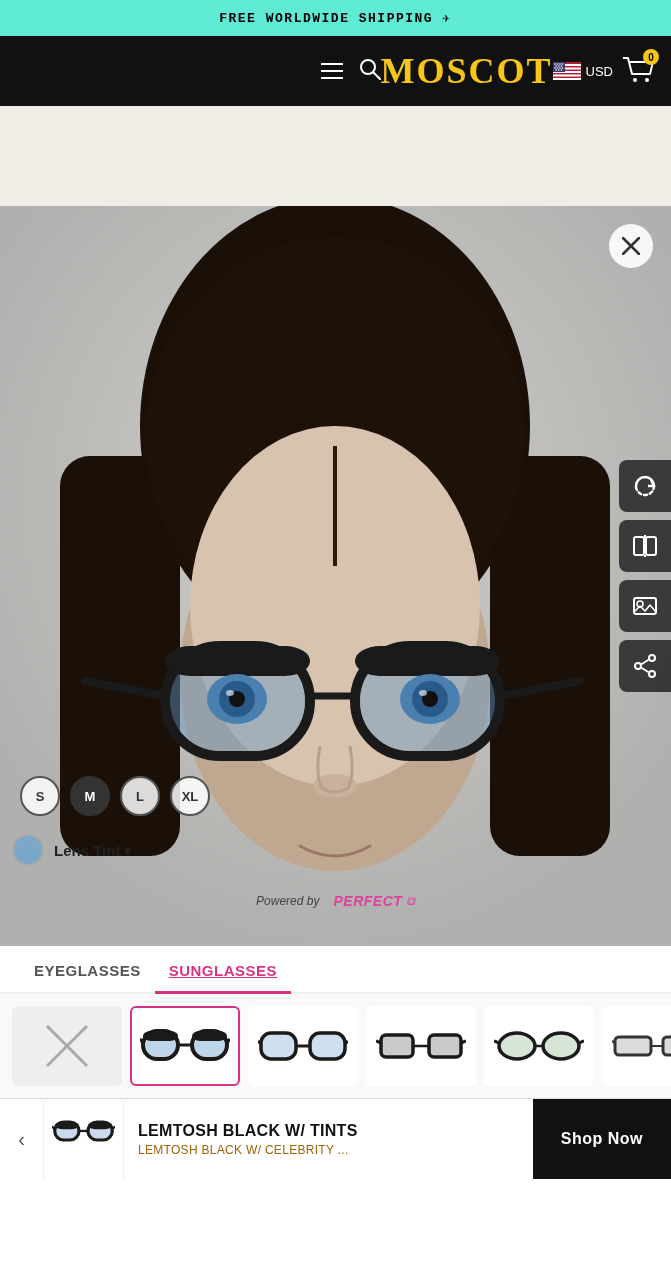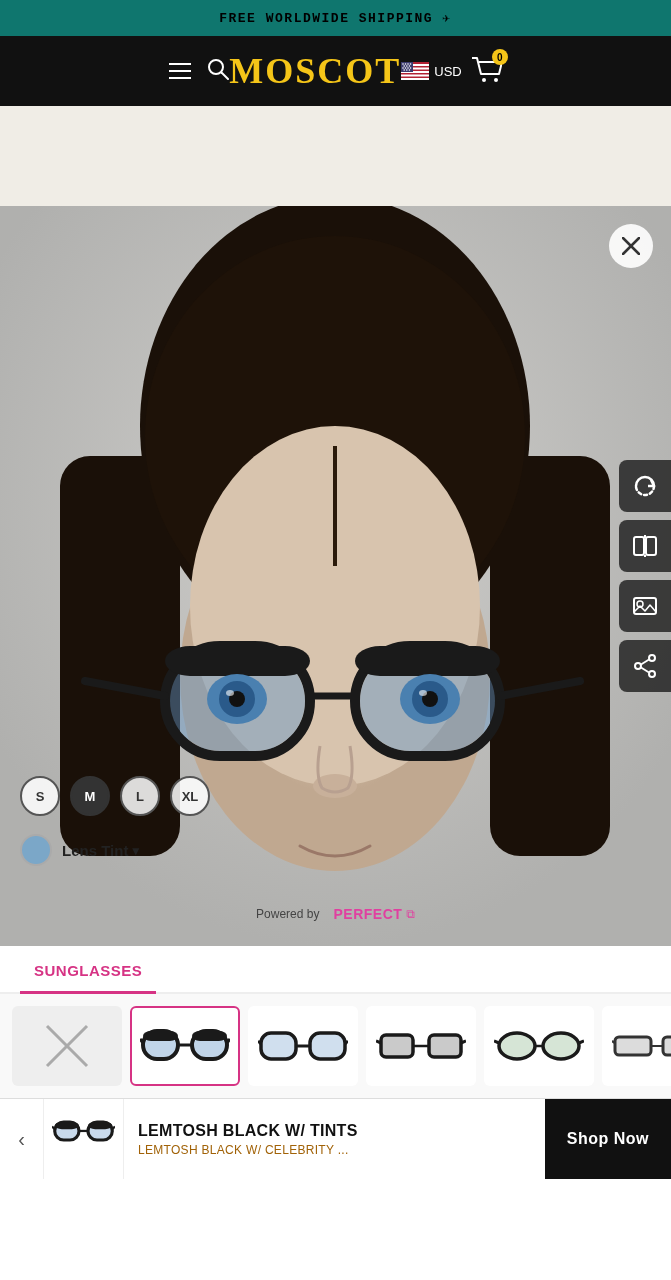--- a/index.html
+++ b/index.html
@@ -1,36 +1,36 @@
 <!DOCTYPE html>
 <html><head>
   <meta charset="utf-8">
   <meta name="viewport" content="width=671px">
   <style>
     * { margin: 0; padding: 0; box-sizing: border-box; }
     body { width: 671px; font-family: Arial, sans-serif; background: #fff; overflow-x: hidden; }
 
     
     .top-banner {
-      background: #0f766e;
+      background: #5eead4;
       text-align: center;
       padding: 10px;
       font-family: 'Courier New', monospace;
       font-size: 13px;
       font-weight: bold;
       letter-spacing: 1.5px;
       color: #000;
     }
 
     
     .header {
       background: #111;
       display: flex;
       align-items: center;
-      justify-content: center;
+      justify-content: flex-end;
       padding: 12px 18px;
       height: 70px;
     }
     .header-left {
       display: flex;
       align-items: center;
       gap: 16px;
     }
     .hamburger-icon {
       display: flex;
@@ -181,21 +181,21 @@
     .size-btn.active {
       background: #333;
       color: #fff;
       border-color: #333;
     }
 
     
     .lens-tint {
       position: absolute;
       bottom: 80px;
-      left: 20px;
+      left: 12px;
       display: flex;
       align-items: center;
       gap: 10px;
       z-index: 10;
     }
     .tint-circle {
       width: 32px;
       height: 32px;
       border-radius: 50%;
       background: #7ba7c8;
@@ -206,29 +206,30 @@
       font-weight: 600;
       color: #222;
       display: flex;
       align-items: center;
       gap: 4px;
     }
 
     
     .powered-by {
       position: absolute;
-      bottom: 24px;
+      bottom: 37px;
       left: 50%;
       transform: translateX(-50%);
       font-size: 12px;
       color: #444;
       display: flex;
       align-items: center;
       gap: 4px;
       z-index: 10;
+      font-style: italic;
     }
     .powered-by-brand {
       color: #e040a0;
       font-weight: bold;
       font-size: 14px;
       letter-spacing: 0.5px;
       margin-left: 10px;
     }
     .external-link-icon {
       font-size: 12px;
@@ -249,20 +250,21 @@
       letter-spacing: 0.5px;
       cursor: pointer;
       border-bottom: 3px solid transparent;
       margin-bottom: -2px;
       color: #555;
       text-transform: uppercase;
     }
     .tab-item.active {
       color: #d63384;
       border-bottom-color: #d63384;
+      text-decoration: underline;
     }
 
     
     .thumbnails-row {
       display: flex;
       gap: 0;
       overflow-x: auto;
       padding: 8px 8px;
       background: #f9f9f9;
       scrollbar-width: none;
@@ -338,21 +340,21 @@
       letter-spacing: 0.3px;
       white-space: nowrap;
       overflow: hidden;
       text-overflow: ellipsis;
       max-width: 240px;
     }
     .shop-now-btn {
       background: #111;
       color: #fff;
       border: none;
-      padding: 18px 22px;
+      padding: 18px 28px;
       font-size: 16px;
       font-weight: bold;
       letter-spacing: 0.5px;
       cursor: pointer;
       height: 80px;
       flex-shrink: 0;
       white-space: nowrap;
     }
 
     
@@ -545,20 +547,21 @@
   </div>
 
   <div class="powered-by">
     <span style="font-size:12px;">Powered by</span>
     <span class="powered-by-brand">PERFECT</span>
     <span class="external-link-icon">⧉</span>
   </div>
 </div>
 
 <div class="tab-bar">
+  <div class="tab-item">EYEGLASSES</div>
   <div class="tab-item active">SUNGLASSES</div>
 </div>
 
 <div class="thumbnails-row">
 
   <div class="thumb-item no-glasses">
     <svg width="50" height="50" viewBox="0 0 50 50" fill="none">
       <line x1="5" y1="5" x2="45" y2="45" stroke="#aaa" stroke-width="3"></line>
       <line x1="45" y1="5" x2="5" y2="45" stroke="#aaa" stroke-width="3"></line>
     </svg>

